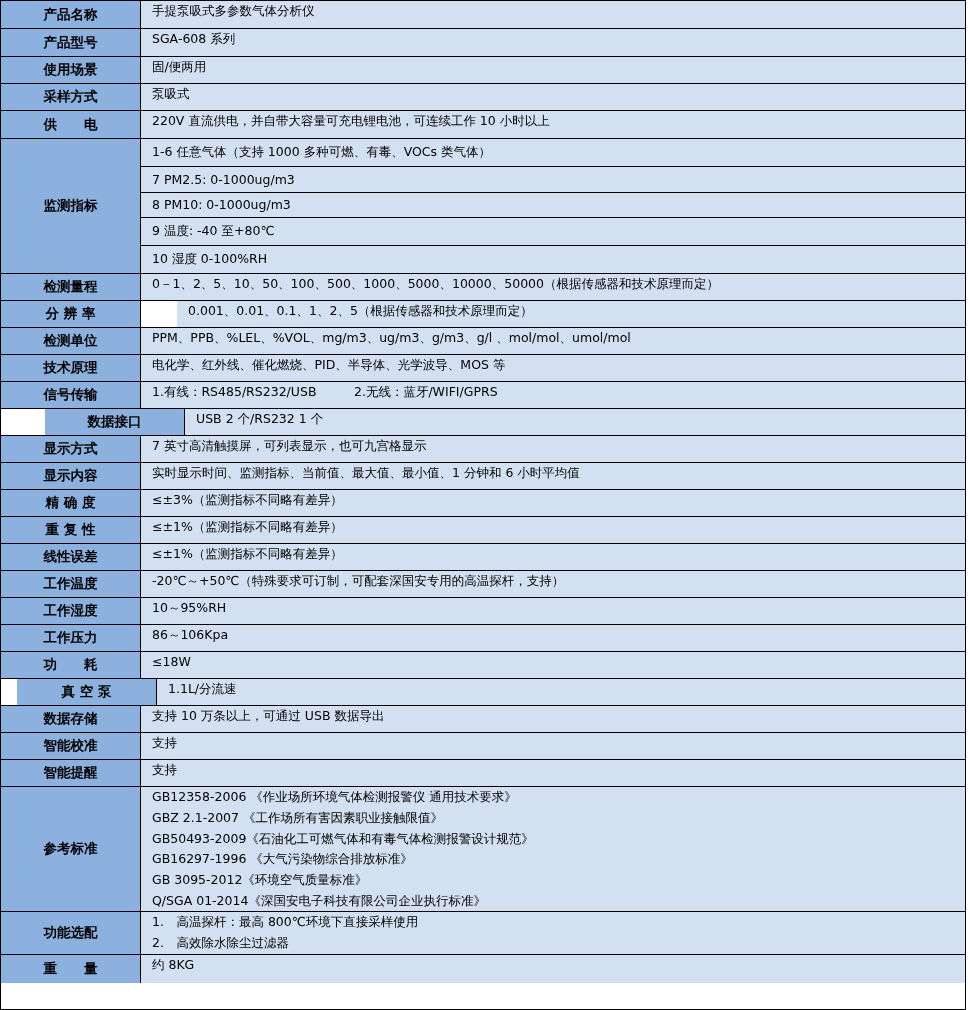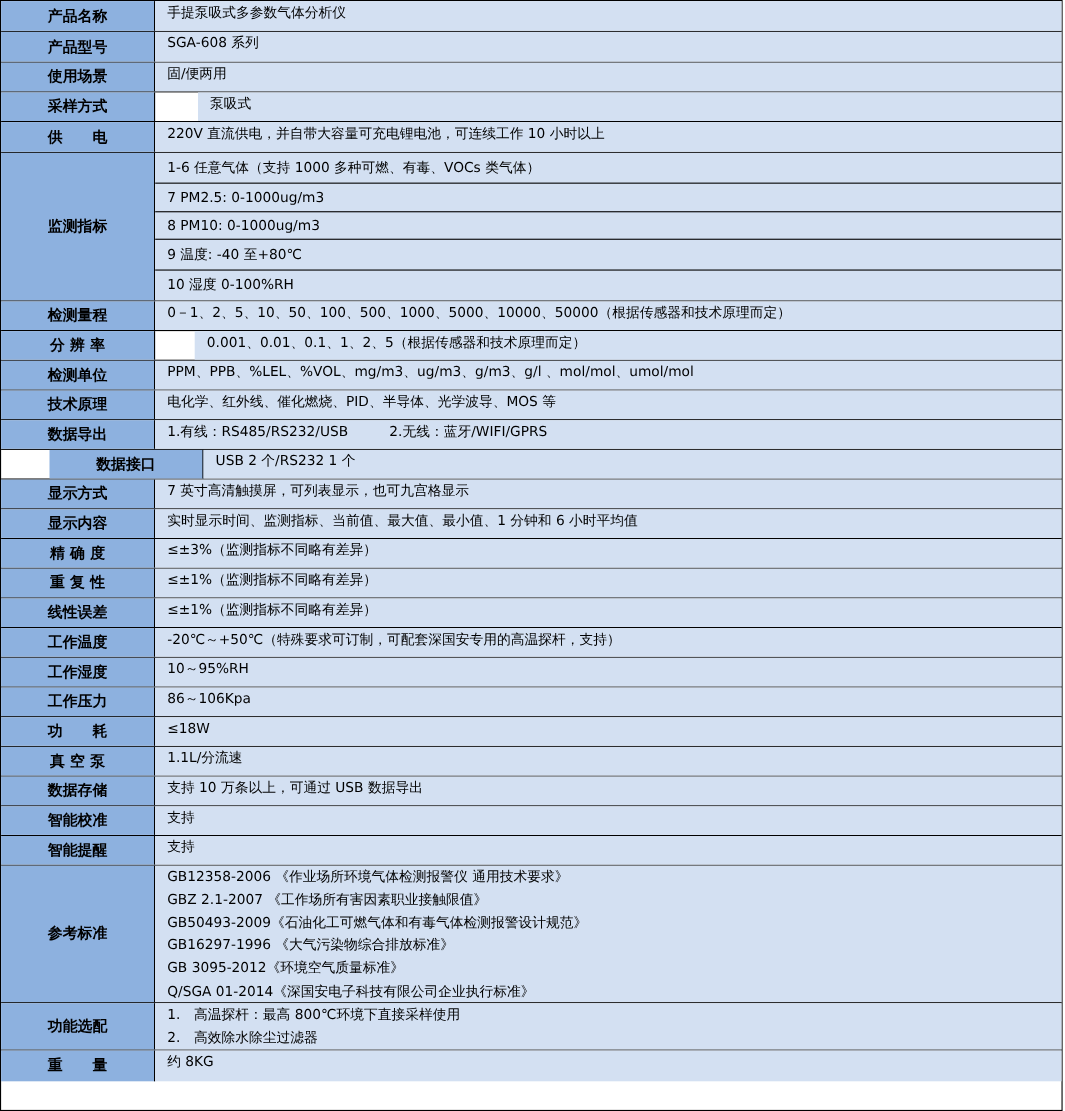--- a/index.html
+++ b/index.html
@@ -92,21 +92,21 @@
         <div class="value-cell">
           <div class="value-line">SGA-608 系列</div>
         </div>
       </div>
       <div class="spec-row" style="height: 27px;">
         <div class="label-cell">使用场景</div>
         <div class="value-cell">
           <div class="value-line">固/便两用</div>
         </div>
       </div>
-      <div class="spec-row" style="height: 27px; gap: 39px;">
+      <div class="spec-row" style="height: 27px;">
         <div class="label-cell">采样方式</div>
         <div class="value-cell">
           <div class="value-line">泵吸式</div>
         </div>
       </div>
       <div class="spec-row" style="height: 28px;">
         <div class="label-cell">供　　电</div>
         <div class="value-cell">
           <div class="value-line">220V 直流供电，并自带大容量可充电锂电池，可连续工作 10 小时以上</div>
         </div>
@@ -139,21 +139,21 @@
           <div class="value-line">PPM、PPB、%LEL、%VOL、mg/m3、ug/m3、g/m3、g/l 、mol/mol、umol/mol</div>
         </div>
       </div>
       <div class="spec-row" style="height: 27px;">
         <div class="label-cell">技术原理</div>
         <div class="value-cell">
           <div class="value-line">电化学、红外线、催化燃烧、PID、半导体、光学波导、MOS 等</div>
         </div>
       </div>
       <div class="spec-row" style="height: 27px;">
-        <div class="label-cell">数据导出</div>
+        <div class="label-cell">信号传输</div>
         <div class="value-cell">
           <div class="value-line">1.有线：RS485/RS232/USB　　　2.无线：蓝牙/WIFI/GPRS</div>
         </div>
       </div>
       <div class="spec-row" style="height: 27px; padding-left: 44px;">
         <div class="label-cell">数据接口</div>
         <div class="value-cell">
           <div class="value-line">USB 2 个/RS232 1 个</div>
         </div>
       </div>
@@ -204,21 +204,21 @@
         <div class="value-cell">
           <div class="value-line">86～106Kpa</div>
         </div>
       </div>
       <div class="spec-row" style="height: 27px;">
         <div class="label-cell">功　　耗</div>
         <div class="value-cell">
           <div class="value-line">≤18W</div>
         </div>
       </div>
-      <div class="spec-row" style="height: 27px;">
+      <div class="spec-row" style="height: 27px; padding-left: 16px;">
         <div class="label-cell">真 空 泵</div>
         <div class="value-cell">
           <div class="value-line">1.1L/分流速</div>
         </div>
       </div>
       <div class="spec-row" style="height: 27px;">
         <div class="label-cell">数据存储</div>
         <div class="value-cell">
           <div class="value-line">支持 10 万条以上，可通过 USB 数据导出</div>
         </div>

